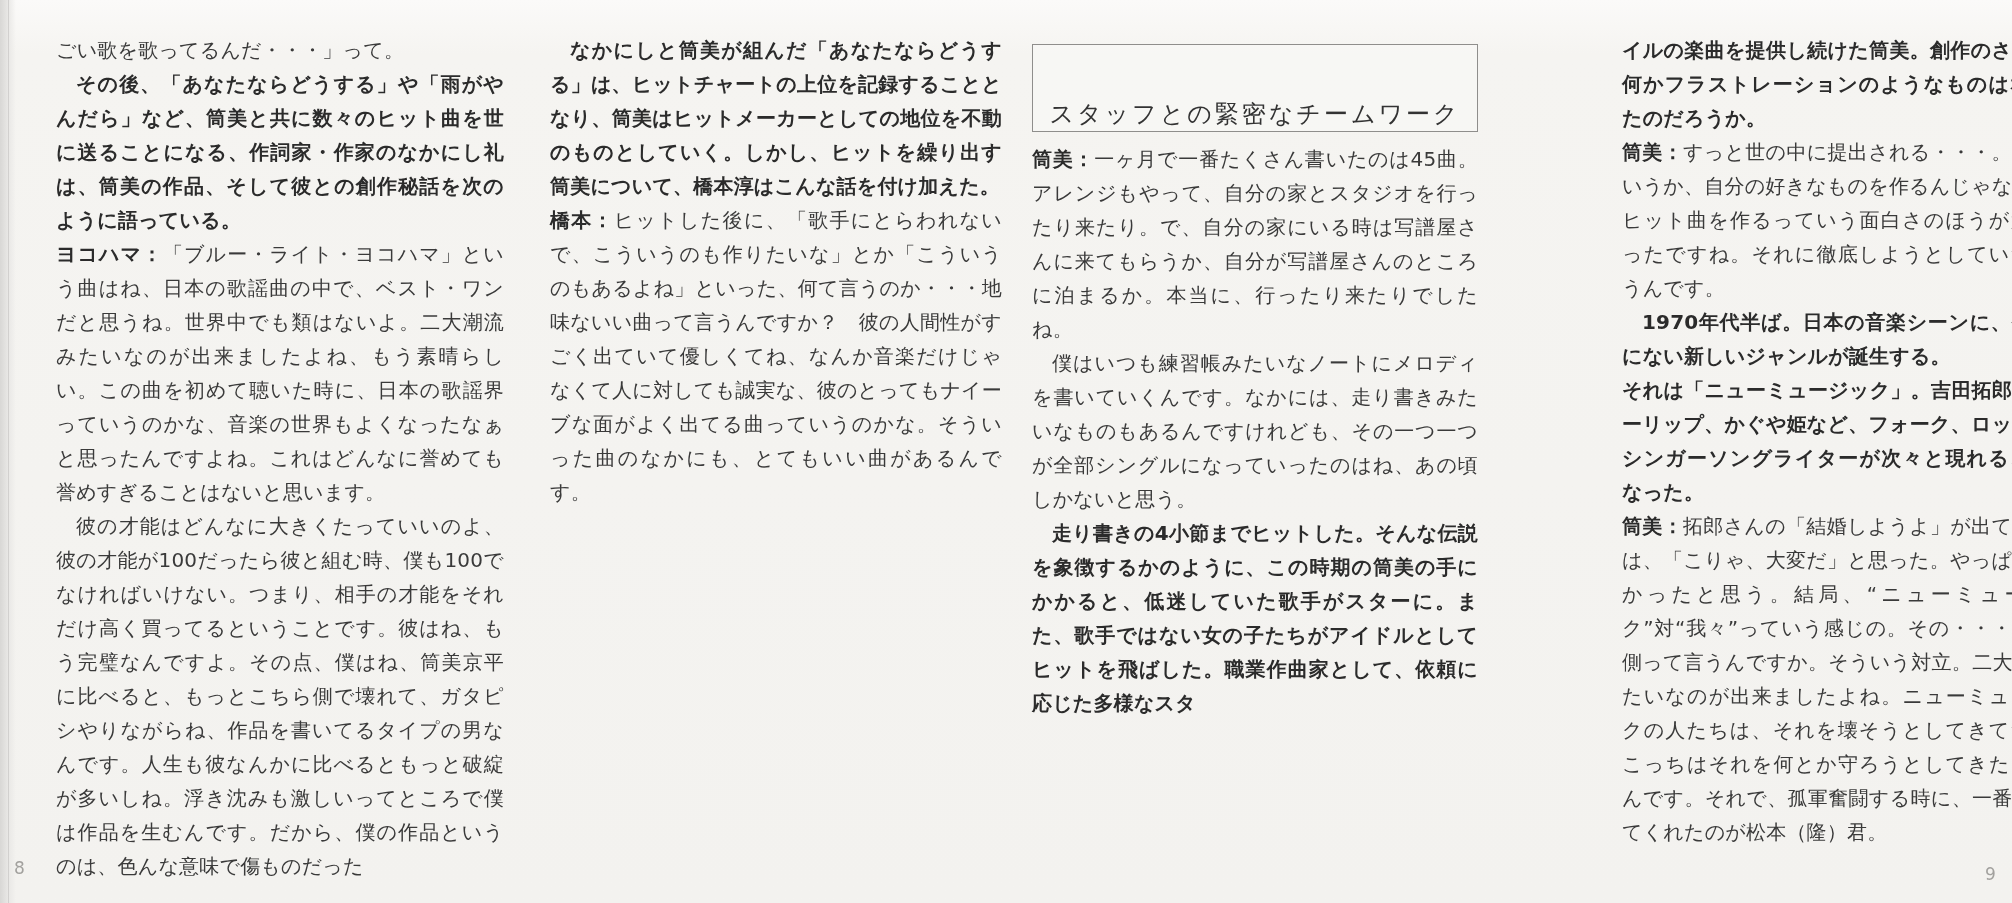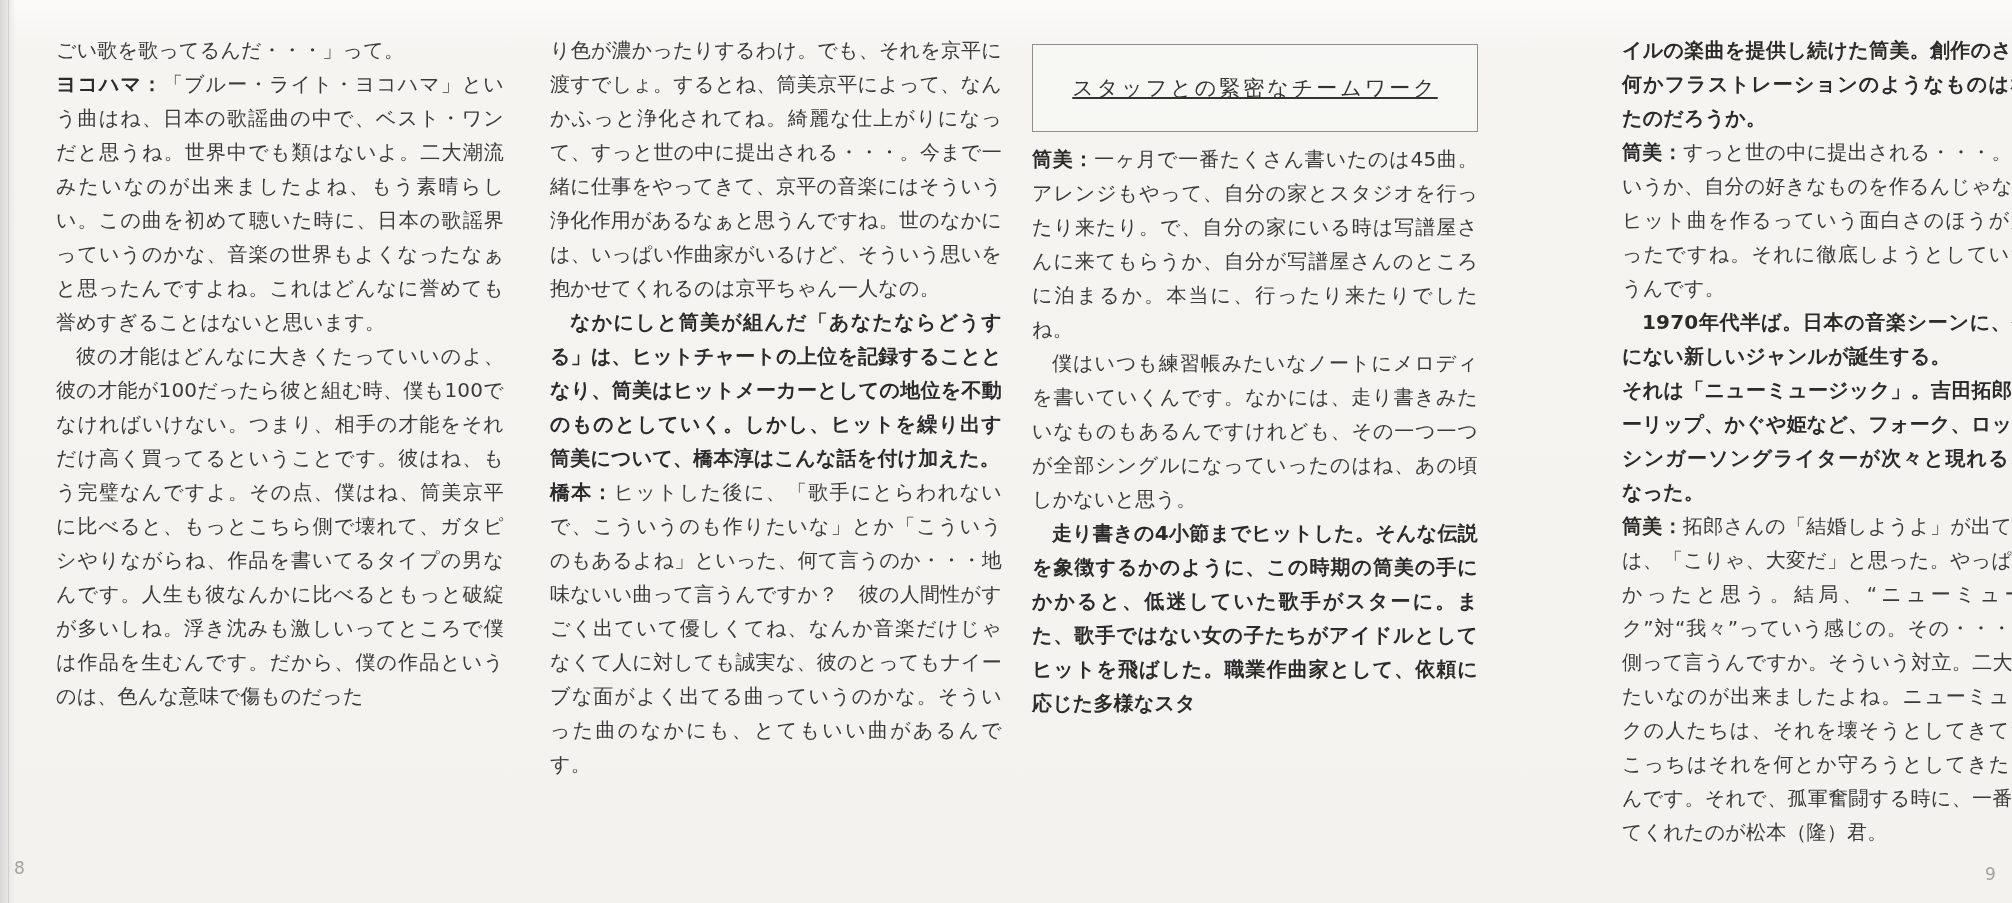--- a/index.html
+++ b/index.html
@@ -32,47 +32,46 @@
   .col-3{left:1032px;width:446px;}
   .col-4{left:1622px;width:452px;}
   .narr{font-weight:bold;color:#2b2b2b;}
   .ind{text-indent:1em;}
   .gap{margin-top:30px;}
   .speaker{font-weight:bold;color:#2b2b2b;}
   .section-box{
     border:1px solid #8f8e8c;
     height:86px;
     margin:11px 0 10px 0;
-    display:flex;align-items:center;justify-content:center;
-    font-size:21px;letter-spacing:3px;color:#333;
+    display:flex;align-items:flex-end;justify-content:center;
+    font-size:24px;letter-spacing:3px;color:#333;
     background:rgba(255,255,255,.25);
-    text-decoration:underline;
   }
   .pgnum{
     position:absolute;
     font-size:17px;color:#a2a19e;
   }
   .pgnum-left{left:14px;top:858px;}
   .pgnum-right{left:1985px;top:864px;}
 </style>
 </head>
 <body>
 
 <div class="spread">
   <div class="scan-edge-left"></div>
   <div class="scan-edge-line"></div>
 
   <div class="col col-1">
     <p>ごい歌を歌ってるんだ・・・」って。</p>
+    <p class="narr ind gap">その後、「あなたならどうする」や「雨がやんだら」など、筒美と共に数々のヒット曲を世に送ることになる、作詞家・作家のなかにし礼は、筒美の作品、そして彼との創作秘話を次のように語っている。</p>
     <p class="gap"><span class="speaker">ヨコハマ：</span><span>「ブルー・ライト・ヨコハマ」という曲はね、日本の歌謡曲の中で、ベスト・ワンだと思うね。世界中でも類はないよ。二大潮流みたいなのが出来ましたよね、もう素晴らしい。この曲を初めて聴いた時に、日本の歌謡界っていうのかな、音楽の世界もよくなったなぁと思ったんですよね。これはどんなに誉めても誉めすぎることはないと思います。</span></p>
     <p class="ind">彼の才能はどんなに大きくたっていいのよ、彼の才能が100だったら彼と組む時、僕も100でなければいけない。つまり、相手の才能をそれだけ高く買ってるということです。彼はね、もう完璧なんですよ。その点、僕はね、筒美京平に比べると、もっとこちら側で壊れて、ガタピシやりながらね、作品を書いてるタイプの男なんです。人生も彼なんかに比べるともっと破綻が多いしね。浮き沈みも激しいってところで僕は作品を生むんです。だから、僕の作品というのは、色んな意味で傷ものだった</p>
   </div>
 
   <div class="col col-2">
-    <p>り色が濃かったりするわけ。でも、それを京平に渡すでしょ。するとね、筒美京平によって、なんかふっと浄化されてね。綺麗な仕上がりになって、すっと世の中に提出される・・・。今まで一緒に仕事をやってきて、京平の音楽にはそういう浄化作用があるなぁと思うんですね。世のなかには、いっぱい作曲家がいるけど、そういう思いを抱かせてくれるのは京平ちゃん一人なの。</p>
     <p class="narr ind gap">なかにしと筒美が組んだ「あなたならどうする」は、ヒットチャートの上位を記録することとなり、筒美はヒットメーカーとしての地位を不動のものとしていく。しかし、ヒットを繰り出す筒美について、橋本淳はこんな話を付け加えた。</p>
     <p class="gap"><span class="speaker">橋本：</span><span>ヒットした後に、「歌手にとらわれないで、こういうのも作りたいな」とか「こういうのもあるよね」といった、何て言うのか・・・地味ないい曲って言うんですか？　彼の人間性がすごく出ていて優しくてね、なんか音楽だけじゃなくて人に対しても誠実な、彼のとってもナイーブな面がよく出てる曲っていうのかな。そういった曲のなかにも、とてもいい曲があるんです。</span></p>
   </div>
 
   <div class="col col-3">
     <div class="section-box">
       <span>スタッフとの緊密なチームワーク</span>
     </div>
     <p class="gap"><span class="speaker">筒美：</span><span>一ヶ月で一番たくさん書いたのは45曲。アレンジもやって、自分の家とスタジオを行ったり来たり。で、自分の家にいる時は写譜屋さんに来てもらうか、自分が写譜屋さんのところに泊まるか。本当に、行ったり来たりでしたね。</span></p>
     <p class="ind">僕はいつも練習帳みたいなノートにメロディを書いていくんです。なかには、走り書きみたいなものもあるんですけれども、その一つ一つが全部シングルになっていったのはね、あの頃しかないと思う。</p>

